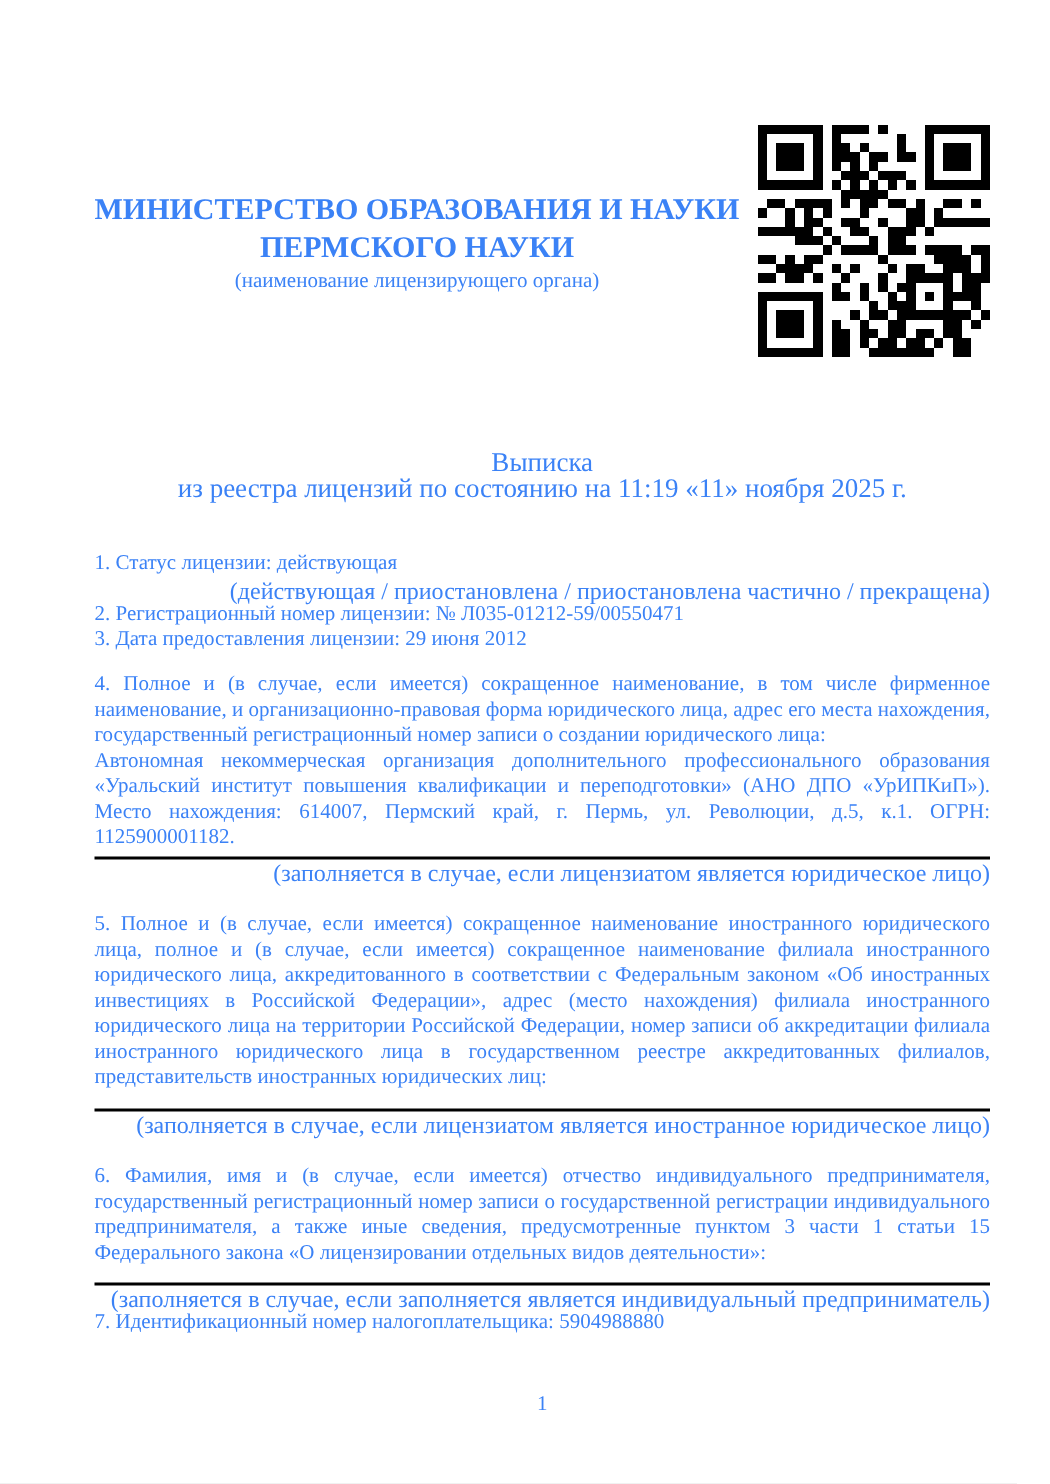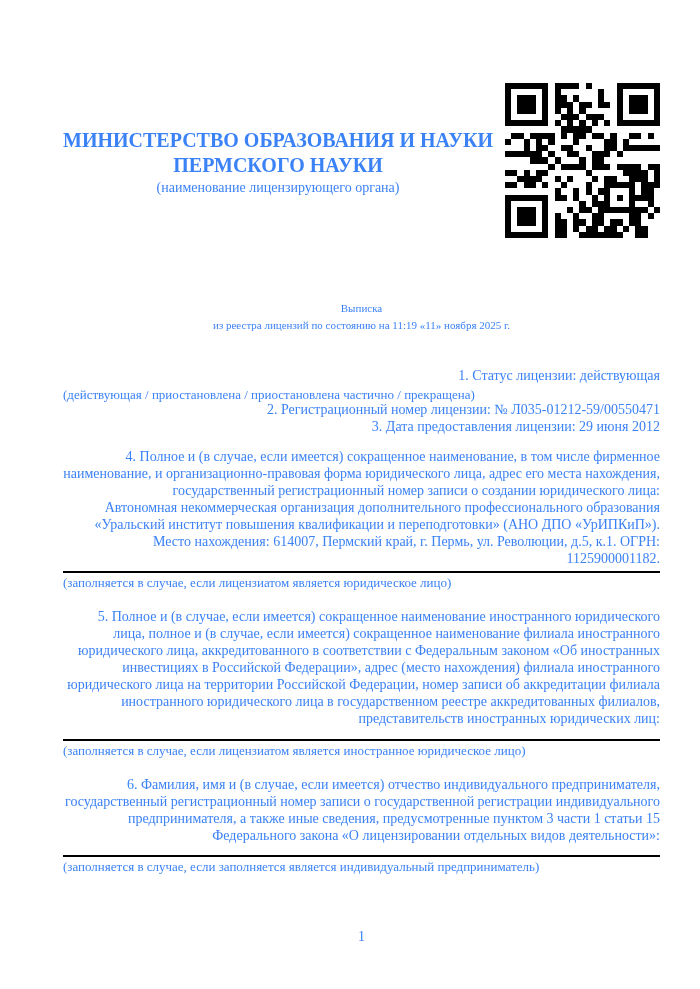--- a/index.html
+++ b/index.html
@@ -39,38 +39,38 @@
     width: 155px;
     height: 155px;
   }
   
   .doc-title {
     position: absolute;
     left: 63px;
     top: 300px;
     width: 597px;
     text-align: center;
-    font-size: 11px;
+    font-size: 18px;
     line-height: 17px;
   }
   
   .body {
     position: absolute;
     left: 63px;
     top: 367px;
     width: 597px;
     font-size: 14px;
     line-height: 17px;
   }
-  .body p { margin: 0; padding: 0; text-align: right; }
+  .body p { margin: 0; padding: 0; }
   .just { text-align: justify; }
   .caption {
     margin-top: 4px;
-    text-align: left;
-    font-size: 13px;
+    text-align: right;
+    font-size: 16px;
     line-height: 13px;
   }
   .rule {
     height: 0;
     border-top: 2px solid #000;
   }
   .rule-caption { margin-top: 3px; }
   .mt13 { margin-top: 13px; }
   .mt17 { margin-top: 17px; }
   .mt19 { margin-top: 19px; }
@@ -451,18 +451,19 @@
       <div class="caption rule-caption">(заполняется в случае, если лицензиатом является иностранное юридическое лицо)</div>
     </div>
 
     <div class="mt19">
       <p class="just">6. Фамилия, имя и (в случае, если имеется) отчество индивидуального предпринимателя, государственный регистрационный номер записи о государственной регистрации индивидуального предпринимателя, а также иные сведения, предусмотренные пунктом 3 части 1 статьи 15 Федерального закона «О лицензировании отдельных видов деятельности»:</p>
       <p class="just"></p>
       <div class="rule rule-spaced2"></div>
       <div class="caption rule-caption">(заполняется в случае, если заполняется является индивидуальный предприниматель)</div>
     </div>
 
+    <p class="mt21">7. Идентификационный номер налогоплательщика: 5904988880</p>
 
   </main>
 
   <div class="page-number">1</div>
 
 </div>
 
 </body></html>

